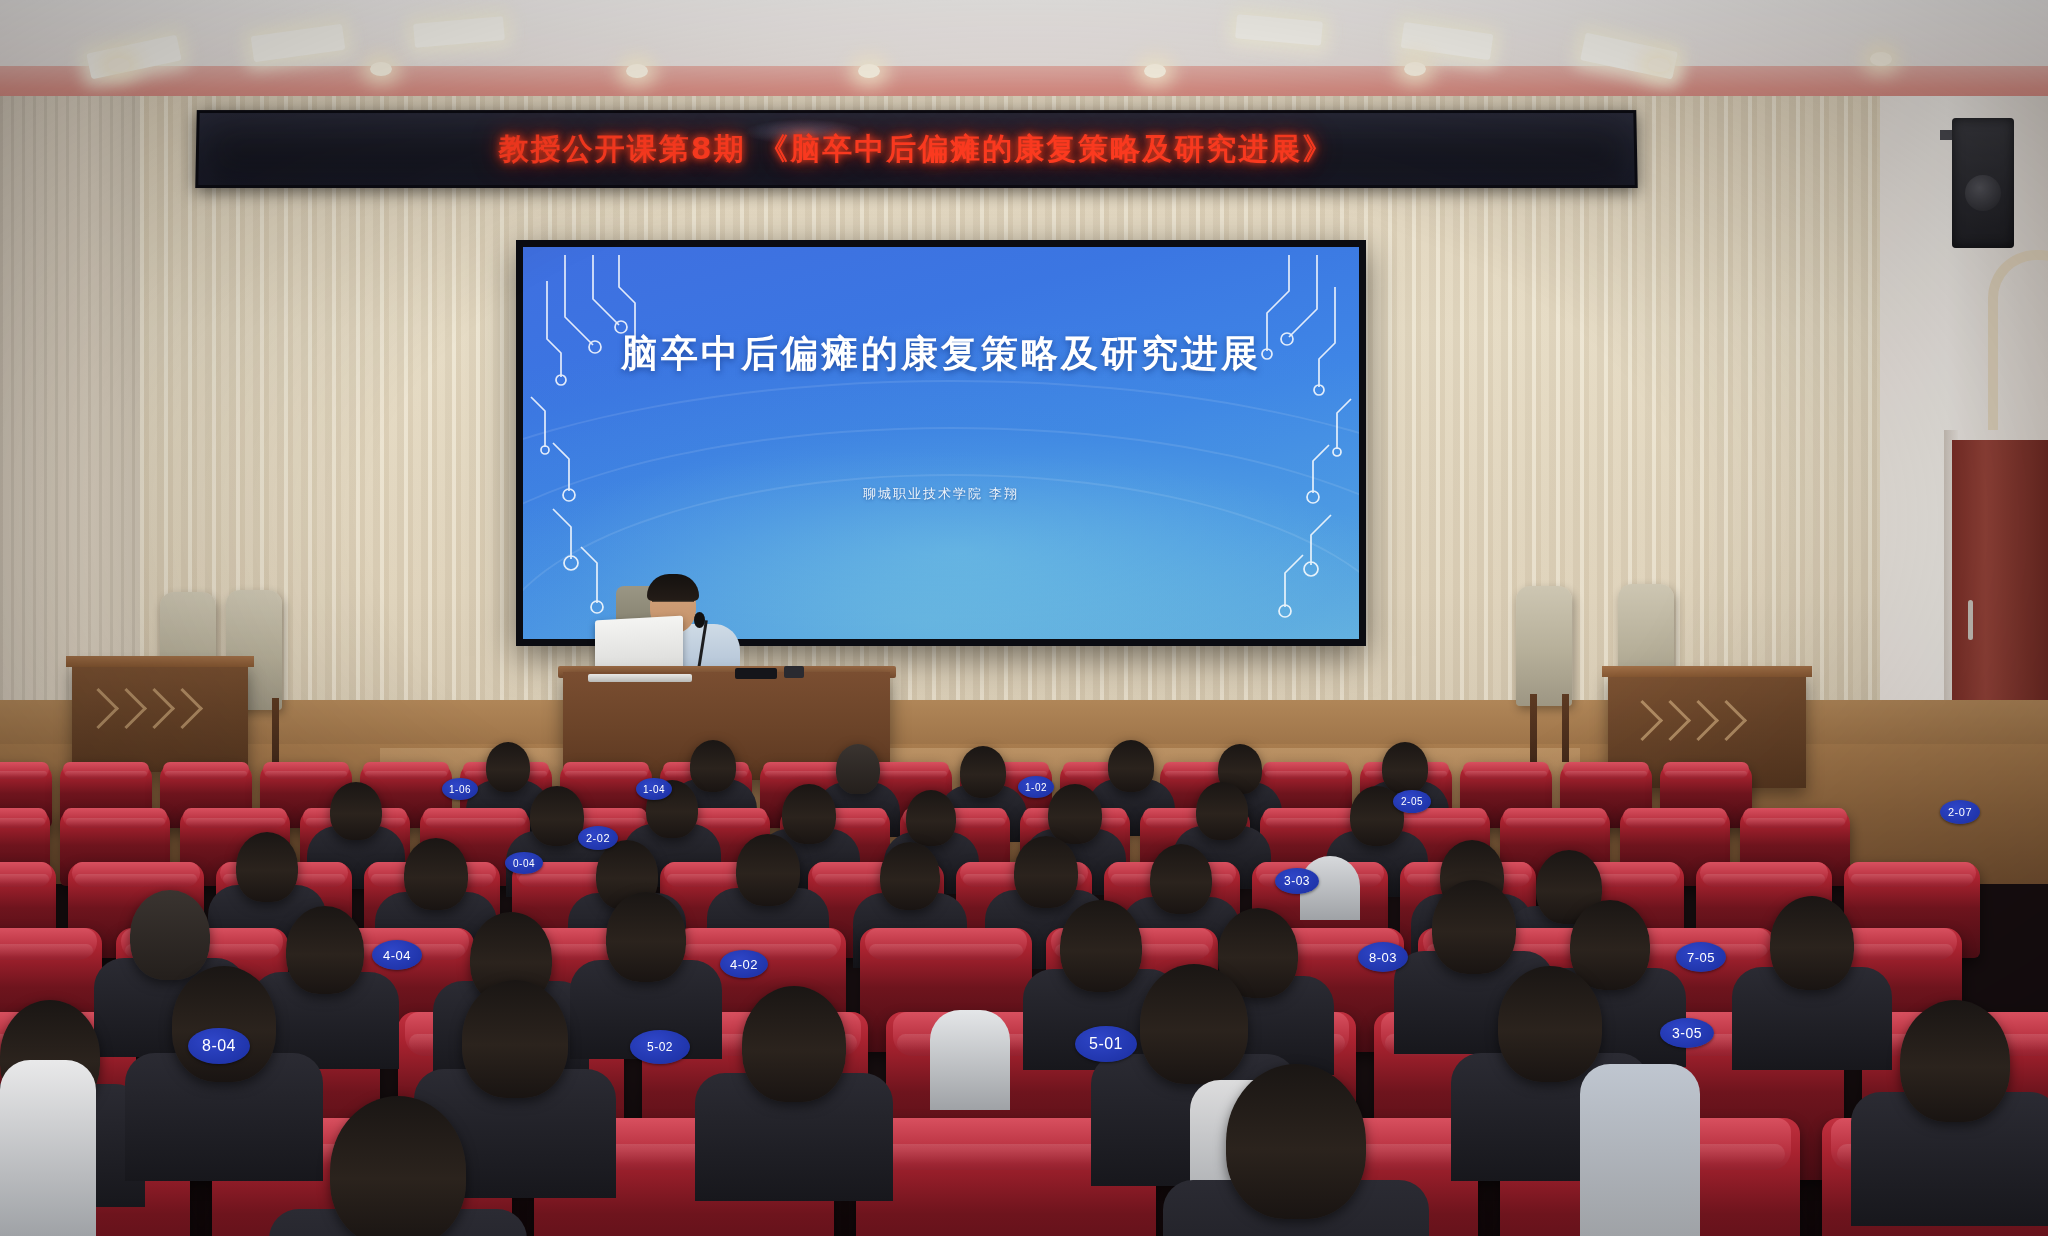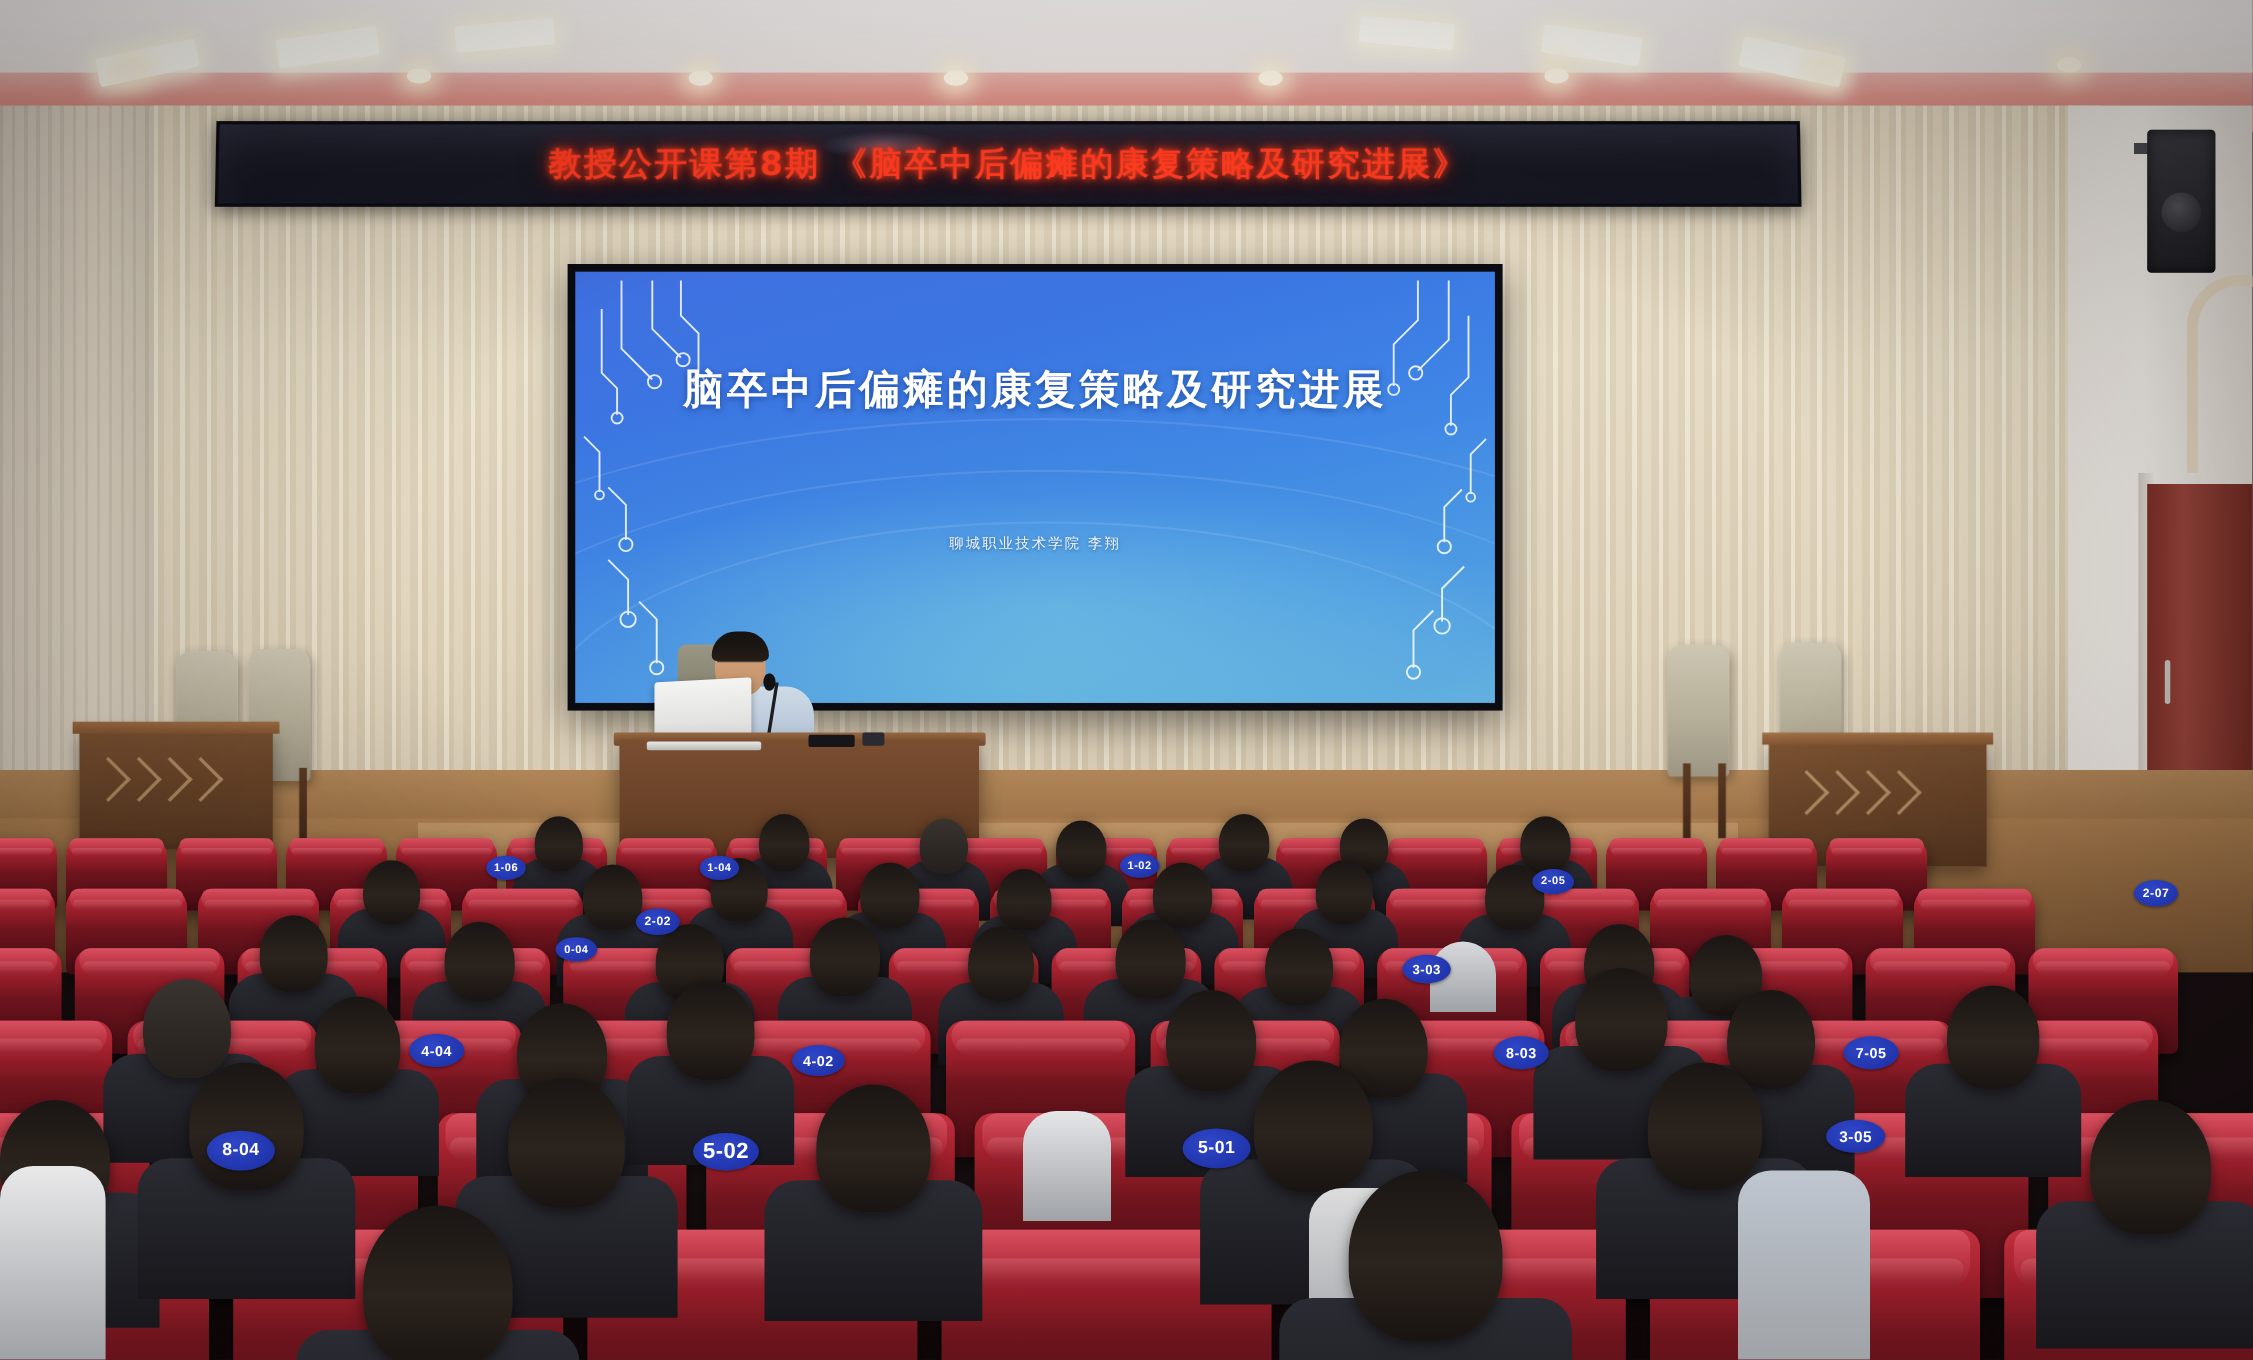--- a/index.html
+++ b/index.html
@@ -139,21 +139,21 @@
   .seat{position:absolute;border-radius:16px 16px 6px 6px;
     background:linear-gradient(180deg,#c1303f 0%,#a8222f 18%,#6e141d 48%,#4a0d14 100%);
     box-shadow:0 6px 14px rgba(0,0,0,.45);}
   .seat::after{content:"";position:absolute;left:5%;top:13%;width:90%;height:10%;
     border-radius:10px;background:linear-gradient(180deg,rgba(255,255,255,.12),rgba(255,255,255,0));}
   .seat-pad{position:absolute;left:3%;top:0;width:94%;height:26%;border-radius:14px 14px 20px 20px;
     background:linear-gradient(180deg,#d8505f 0%,#b93241 60%,#93212e 100%);}
   .seat-tag{position:absolute;border-radius:50%;
     background:radial-gradient(ellipse at 40% 35%,#2f46c8,#1a2ea0);
     color:#fff;display:flex;align-items:center;justify-content:center;
-    font-family:"Liberation Sans",sans-serif;font-weight:bold;letter-spacing:.5px;
+    font-family:"Liberation Sans",sans-serif;font-weight:normal;letter-spacing:.5px;
     box-shadow:0 1px 3px rgba(0,0,0,.5);}
 
   .head{position:absolute;border-radius:50% 50% 42% 42%;
     background:linear-gradient(180deg,#1a1614 0%,#2b231d 55%,#191412 100%);
     box-shadow:0 4px 12px rgba(0,0,0,.5);}
   .head.light{background:linear-gradient(180deg,#3a3430,#241f1c);}
   .body-shirt{position:absolute;border-radius:30px 30px 0 0;}
 
   
   .vignette{position:absolute;left:0;top:0;width:2048px;height:1236px;pointer-events:none;
@@ -617,20 +617,20 @@
       <div class="seat-tag" style="left: 578px; top: 826px; width: 40px; height: 24px; font-size: 11px; z-index: 60;">2-02</div>
       <div class="seat-tag" style="left: 1393px; top: 790px; width: 38px; height: 23px; font-size: 10px; z-index: 60;">2-05</div>
       <div class="seat-tag" style="left: 1940px; top: 800px; width: 40px; height: 24px; font-size: 11px; z-index: 60;">2-07</div>
       <div class="seat-tag" style="left: 1275px; top: 868px; width: 44px; height: 26px; font-size: 12px; z-index: 60;">3-03</div>
       <div class="seat-tag" style="left: 1660px; top: 1018px; width: 54px; height: 30px; font-size: 14px; z-index: 60;">3-05</div>
       <div class="seat-tag" style="left: 372px; top: 940px; width: 50px; height: 30px; font-size: 13px; z-index: 60;">4-04</div>
       <div class="seat-tag" style="left: 720px; top: 950px; width: 48px; height: 28px; font-size: 13px; z-index: 60;">4-02</div>
       <div class="seat-tag" style="left: 1358px; top: 942px; width: 50px; height: 30px; font-size: 13px; z-index: 60;">8-03</div>
       <div class="seat-tag" style="left: 1676px; top: 942px; width: 50px; height: 30px; font-size: 13px; z-index: 60;">7-05</div>
       <div class="seat-tag" style="left: 188px; top: 1028px; width: 62px; height: 36px; font-size: 16px; z-index: 60;">8-04</div>
-      <div class="seat-tag" style="left: 630px; top: 1030px; width: 60px; height: 34px; font-size: 20px; z-index: 60;">5-02</div>
+      <div class="seat-tag" style="left: 630px; top: 1030px; width: 60px; height: 34px; font-size: 12px; z-index: 60;">5-02</div>
       <div class="seat-tag" style="left: 1075px; top: 1026px; width: 62px; height: 36px; font-size: 16px; z-index: 60;">5-01</div>
       <div class="seat-tag" style="left: 505px; top: 852px; width: 38px; height: 22px; font-size: 10px; z-index: 60;">0-04</div>
     </div>
 
   <div class="vignette"></div>
   <div class="dark-fore"></div>
 </div>
 
 </body></html>

